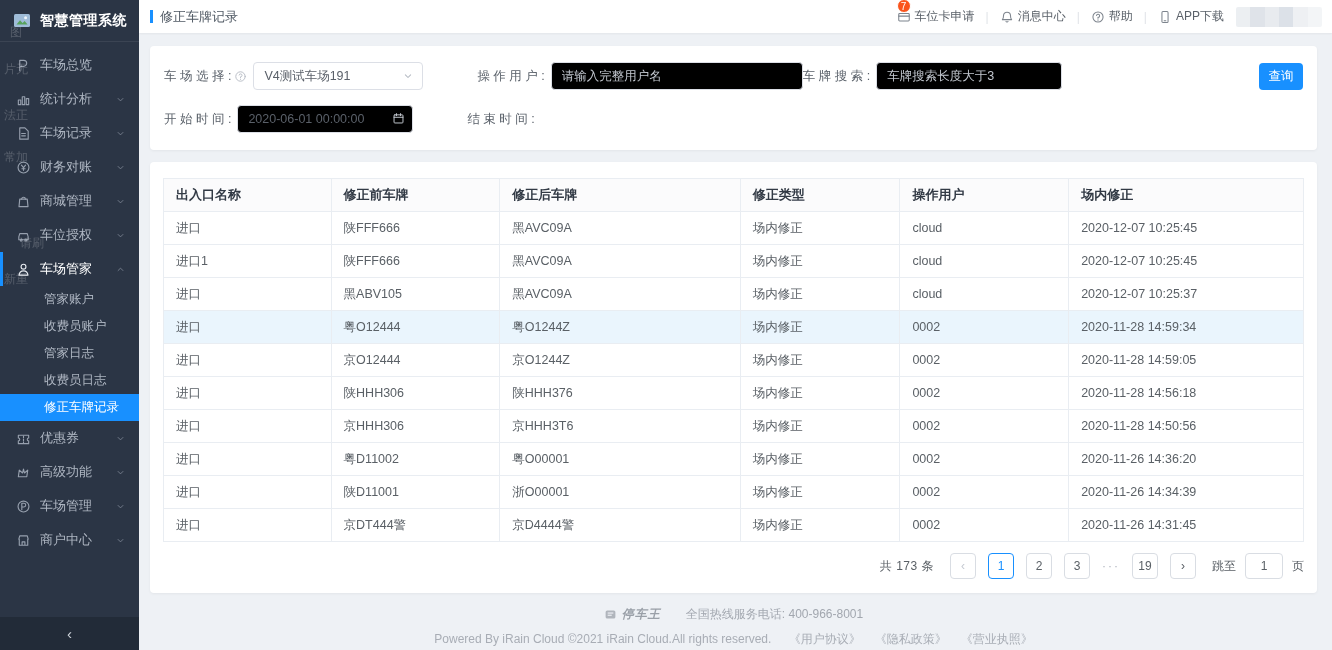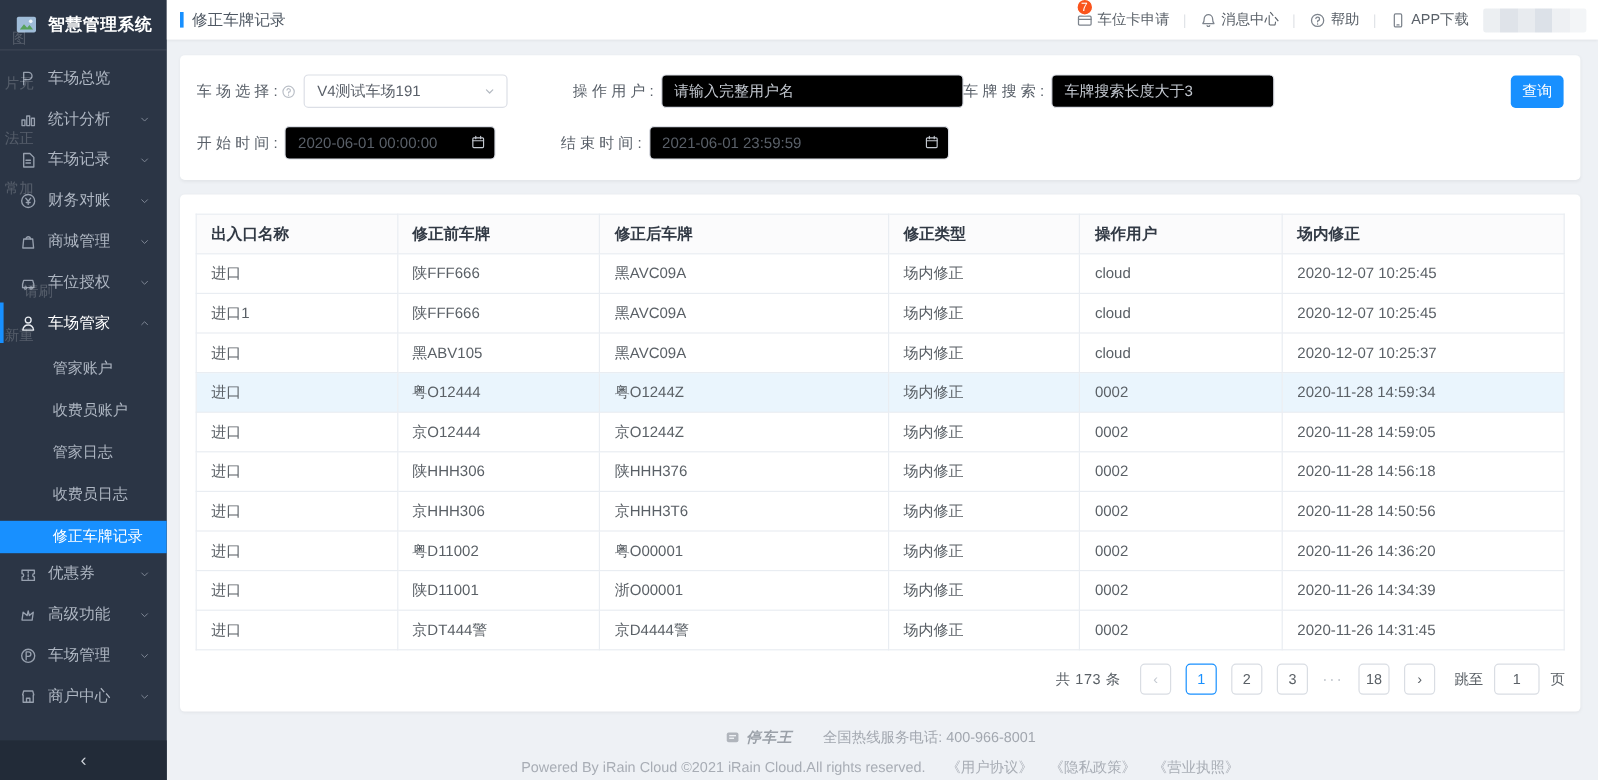--- a/index.html
+++ b/index.html
@@ -10,21 +10,21 @@
   .sidebar{width:139px; min-width:139px; height:650px; background:#2b3545; position:relative; overflow:hidden;}
   .logo-row{height:42px; display:flex; align-items:center; padding-left:12px; border-bottom:1px solid rgba(255,255,255,.08);}
   .logo-title{color:#fff; font-size:14px; font-weight:bold; margin-left:8px; letter-spacing:.5px; white-space:nowrap;}
   #nav{padding-top:6px;}
   .nav-item{height:34px; display:flex; align-items:center; padding:0 13px 0 16px; color:#aeb6c2; font-size:13px; cursor:pointer; white-space:nowrap;}
   .nav-icon{display:flex; color:#97a0ae;}
   .nav-item .nav-label{margin-left:9px;}
   .nav-chev{margin-left:auto; color:#7f8896; display:flex;}
   .parent-active{color:#fff; box-shadow:inset 3px 0 0 #1890ff;}
   .parent-active .nav-icon{color:#e8ecf1;}
-  .sub-item{height:27px; line-height:27px; padding-left:44px; color:#aeb6c2; font-size:12.5px; cursor:pointer; white-space:nowrap;margin-top:8px;}
+  .sub-item{height:27px; line-height:27px; padding-left:44px; color:#aeb6c2; font-size:12.5px; cursor:pointer; white-space:nowrap;}
   .sub-item.active{background:#1890ff; color:#fff;}
   .collapse-bar{position:absolute; bottom:0; left:0; right:0; height:33px; background:#222b38; color:#cfd4db; display:flex; align-items:center; justify-content:center; font-size:15px; cursor:pointer; z-index:3;}
   .wm{position:absolute; color:rgba(255,255,255,.20); font-size:12px; left:4px; pointer-events:none; z-index:0;}
 
   
   .main{flex:1; display:flex; flex-direction:column; height:650px; min-width:0;}
   .topbar{height:33px; background:#fff; display:flex; align-items:center; justify-content:space-between; padding:0 10px 0 11px; box-shadow:0 1px 2px rgba(0,0,0,.05); position:relative; z-index:2;}
   .page-title-wrap{display:flex; align-items:center; font-size:13px; color:#4f5863;}
   .tbar{width:3px; height:13px; background:#1890ff; margin-right:7px;}
   .top-links{display:flex; align-items:center; font-size:12px; color:#5a6169;}
@@ -353,29 +353,20 @@
         <span class="fwrap" style="width:176px">
           <input class="finput" value="2020-06-01 00:00:00" style="">
           <span class="cal-icon">
             <svg viewBox="0 0 16 16" width="13" height="13" fill="none" stroke="currentColor" stroke-width="1.2" stroke-linecap="round" stroke-linejoin="round">
                 <rect x="2.5" y="3.5" width="11" height="10" rx="1"></rect>
                 <path d="M2.5 6.5h11M5.5 2v2.5M10.5 2v2.5"></path>
               </svg>
           </span>
         </span>
         <span class="flabel g2">结 束 时 间 :</span>
-        <span class="fwrap" style="width:250px">
-          <input class="finput" value="2021-06-01 23:59:59" style="">
-          <span class="cal-icon">
-            <svg viewBox="0 0 16 16" width="13" height="13" fill="none" stroke="currentColor" stroke-width="1.2" stroke-linecap="round" stroke-linejoin="round">
-                <rect x="2.5" y="3.5" width="11" height="10" rx="1"></rect>
-                <path d="M2.5 6.5h11M5.5 2v2.5M10.5 2v2.5"></path>
-              </svg>
-          </span>
-        </span>
       </div>
     </section>
 
     <section class="card table-card">
       <table>
         <thead>
             <tr id="thr">
               <th>出入口名称</th>
               <th>修正前车牌</th>
               <th>修正后车牌</th>
@@ -468,21 +459,21 @@
           </tbody>
       </table>
       <div class="pager" id="pager">
         <span class="ptotal">共 173 条</span>
         <span id="pagebtns" style="display:flex;align-items:center;">
             <span class="pbtn prev">‹</span>
             <span class="pbtn active">1</span>
             <span class="pbtn">2</span>
             <span class="pbtn">3</span>
             <span class="pell">···</span>
-            <span class="pbtn">18</span>
+            <span class="pbtn">19</span>
             <span class="pbtn">›</span>
           </span>
         <span class="pjump">
           <span>跳至</span>
           <input value="1" style="">
           <span>页</span>
         </span>
       </div>
     </section>
 

